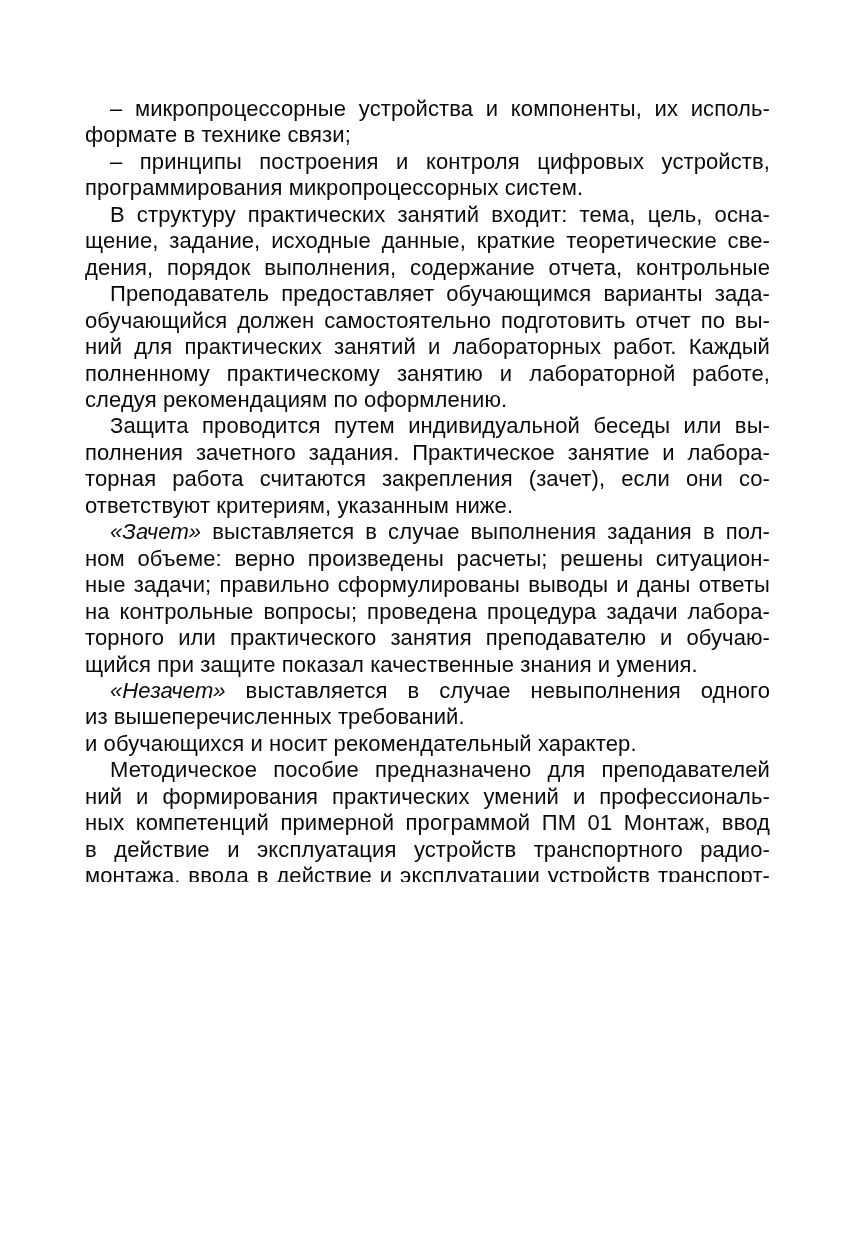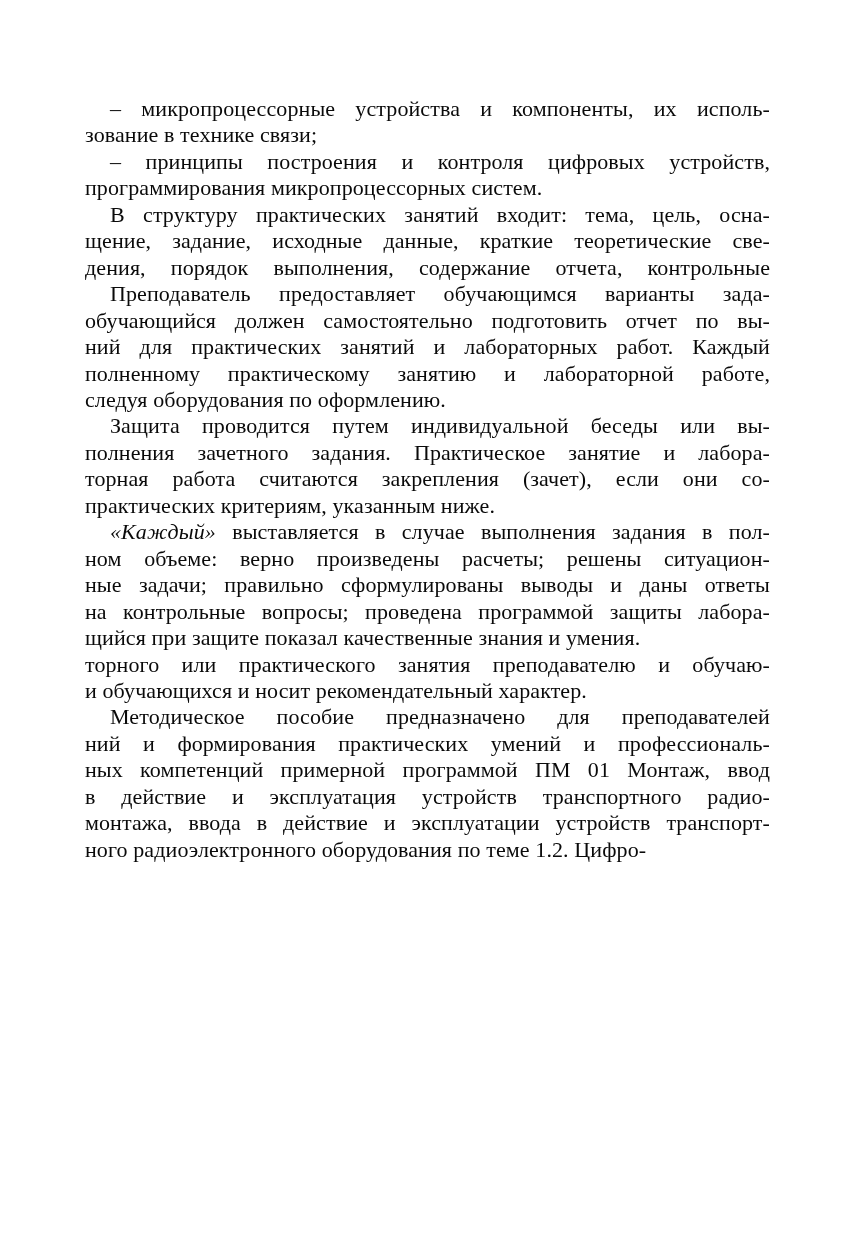--- a/index.html
+++ b/index.html
@@ -6,21 +6,21 @@
     margin: 0;
     padding: 0;
     background: #ffffff;
   }
   .page {
     position: relative;
     width: 857px;
     height: 882px;
     background: #ffffff;
     overflow: hidden;
-    font-family: Liberation Serif, serif;
+    font-family: Liberation Sans, sans-serif;
     color: #0a0a0a;
   }
   .text-block {
     position: absolute;
     left: 85px;
     top: 96px;
     width: 685px;
   }
   .para {
     margin: 0;
@@ -53,51 +53,55 @@
     line-height: 26.45px;
   }
 </style>
 </head>
 <body>
 
 <div class="page">
   <div class="text-block">
       <div class="para">
         <div class="line first">– микропроцессорные устройства и компоненты, их исполь-</div>
-        <div class="line last">зование в технике связи;</div>
+        <div class="line last">формате в технике связи;</div>
       </div>
       <div class="para">
         <div class="line first">– принципы построения и контроля цифровых устройств,</div>
         <div class="line last">программирования микропроцессорных систем.</div>
       </div>
       <div class="para">
         <div class="line first">В структуру практических занятий входит: тема, цель, осна-</div>
         <div class="line">щение, задание, исходные данные, краткие теоретические све-</div>
         <div class="line">дения, порядок выполнения, содержание отчета, контрольные</div>
       </div>
       <div class="para">
         <div class="line first">Преподаватель предоставляет обучающимся варианты зада-</div>
         <div class="line">обучающийся должен самостоятельно подготовить отчет по вы-</div>
         <div class="line">ний для практических занятий и лабораторных работ. Каждый</div>
         <div class="line">полненному практическому занятию и лабораторной работе,</div>
-        <div class="line last">следуя оборудования по оформлению.</div>
+        <div class="line last">следуя рекомендациям по оформлению.</div>
       </div>
       <div class="para">
         <div class="line first">Защита проводится путем индивидуальной беседы или вы-</div>
         <div class="line">полнения зачетного задания. Практическое занятие и лабора-</div>
         <div class="line">торная работа считаются закрепления (зачет), если они со-</div>
-        <div class="line last">практических критериям, указанным ниже.</div>
+        <div class="line last">ответствуют критериям, указанным ниже.</div>
       </div>
       <div class="para">
-        <div class="line first"><i>«Каждый»</i> выставляется в случае выполнения задания в пол-</div>
+        <div class="line first"><i>«Зачет»</i> выставляется в случае выполнения задания в пол-</div>
         <div class="line">ном объеме: верно произведены расчеты; решены ситуацион-</div>
         <div class="line">ные задачи; правильно сформулированы выводы и даны ответы</div>
-        <div class="line">на контрольные вопросы; проведена программой защиты лабора-</div>
+        <div class="line">на контрольные вопросы; проведена процедура задачи лабора-</div>
+        <div class="line">торного или практического занятия преподавателю и обучаю-</div>
         <div class="line last">щийся при защите показал качественные знания и умения.</div>
-        <div class="line">торного или практического занятия преподавателю и обучаю-</div>
+      </div>
+      <div class="para">
+        <div class="line first"><i>«Незачет»</i> выставляется в случае невыполнения одного</div>
+        <div class="line last">из вышеперечисленных требований.</div>
       </div>
       <div class="para">
         <div class="line last">и обучающихся и носит рекомендательный характер.</div>
         <div class="line first">Методическое пособие предназначено для преподавателей</div>
       </div>
       <div class="para">
         <div class="line">ний и формирования практических умений и профессиональ-</div>
         <div class="line">ных компетенций примерной программой ПМ 01 Монтаж, ввод</div>
         <div class="line">в действие и эксплуатация устройств транспортного радио-</div>
         <div class="line">монтажа, ввода в действие и эксплуатации устройств транспорт-</div>

